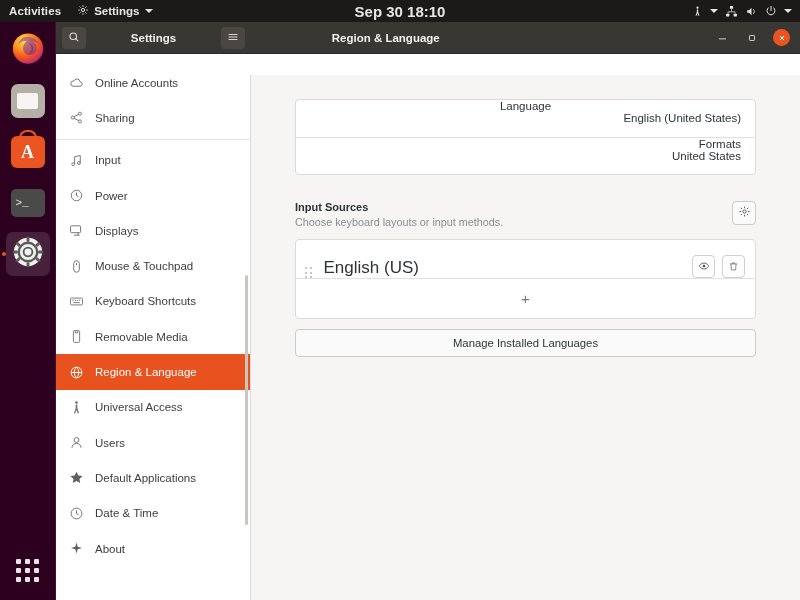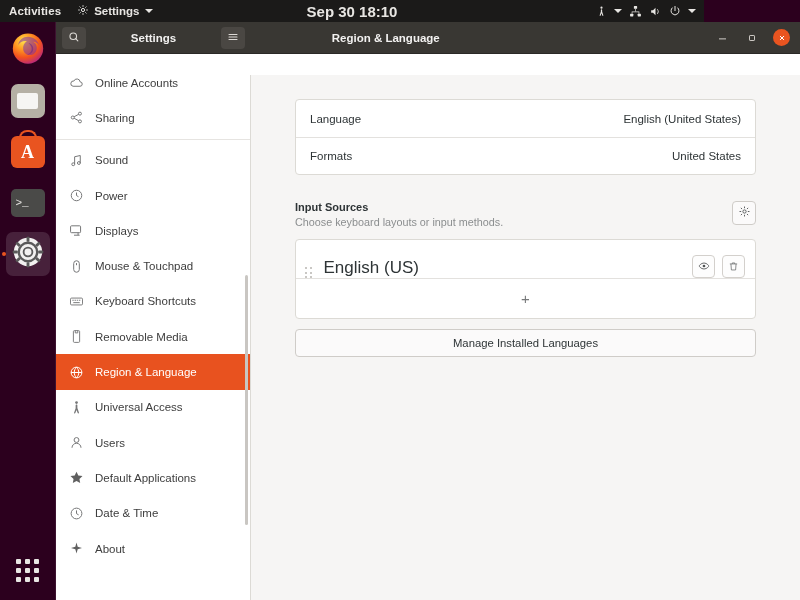--- a/index.html
+++ b/index.html
@@ -9,21 +9,21 @@
     height: 600px;
     overflow: hidden;
     font-family: "Liberation Sans", sans-serif;
     background: #2c001e;
   }
 
   
   #top-bar {
     position: absolute;
     top: 0; left: 0;
-    width: 704px; height: 22px;
+    width: 800px; height: 22px;
     background: #1b1a19;
     color: #e8e6e3;
     display: flex;
     align-items: center;
     font-size: 11px;
     z-index: 50;
   }
   .tb-activities {
     padding: 0 10px 0 9px;
     font-weight: bold;
@@ -271,22 +271,23 @@
     border: 1px solid #dcdad5;
     border-radius: 4px;
   }
   .row {
     height: 37px;
     display: flex;
     align-items: center;
     padding: 0 14px;
     font-size: 11.5px;
     color: #2e3436;
-  }
-  .row + .row { border-top: 1px solid #e3e1de; }
+    flex-direction: column;
+  }
+  .row + .row { border-top: 1px solid #e3e1de; align-items: flex-end; }
   .row .val { margin-left: auto; color: #2e3436; }
 
   .section-head {
     margin-top: 26px;
     display: flex;
     align-items: flex-start;
   }
   .section-head .txt { flex: 1; }
   .sec-title {
     font-size: 11px;
@@ -551,21 +552,21 @@
         <div class="nav-sep"></div>
 
         <div class="nav-item">
           <span class="nav-ic">
             <svg width="15" height="15" viewBox="0 0 24 24" fill="none" stroke="#58595a" stroke-width="1.6">
               <path d="M9 18V6l9-2v12"></path>
                 <circle cx="6.8" cy="18" r="2.3"></circle>
                 <circle cx="15.8" cy="16" r="2.3"></circle>
             </svg>
           </span>
-          <span>Sound</span>
+          <span>Input</span>
         </div>
 
         <div class="nav-item">
           <span class="nav-ic">
             <svg width="15" height="15" viewBox="0 0 24 24" fill="none" stroke="#58595a" stroke-width="1.6">
               <circle cx="12" cy="12" r="8.4"></circle>
                 <path d="M12 7.2V12l3.2 2"></path>
             </svg>
           </span>
           <span>Power</span>

